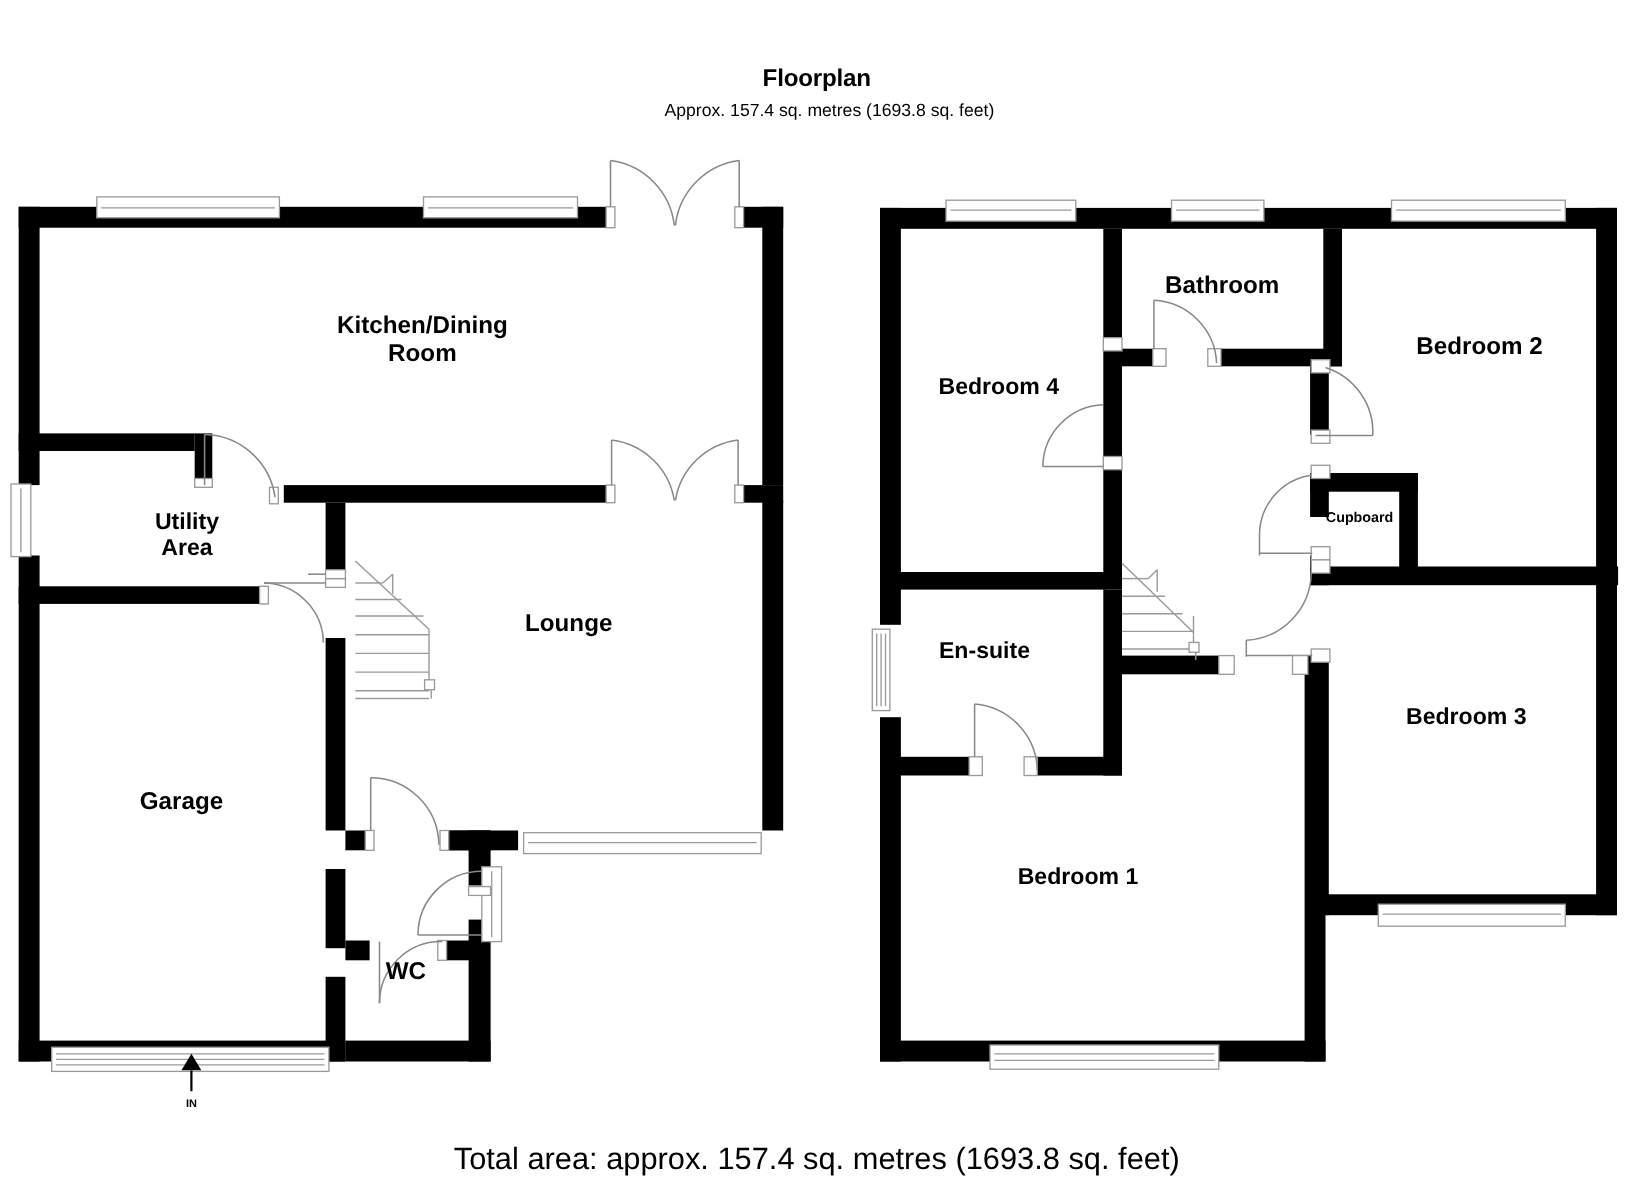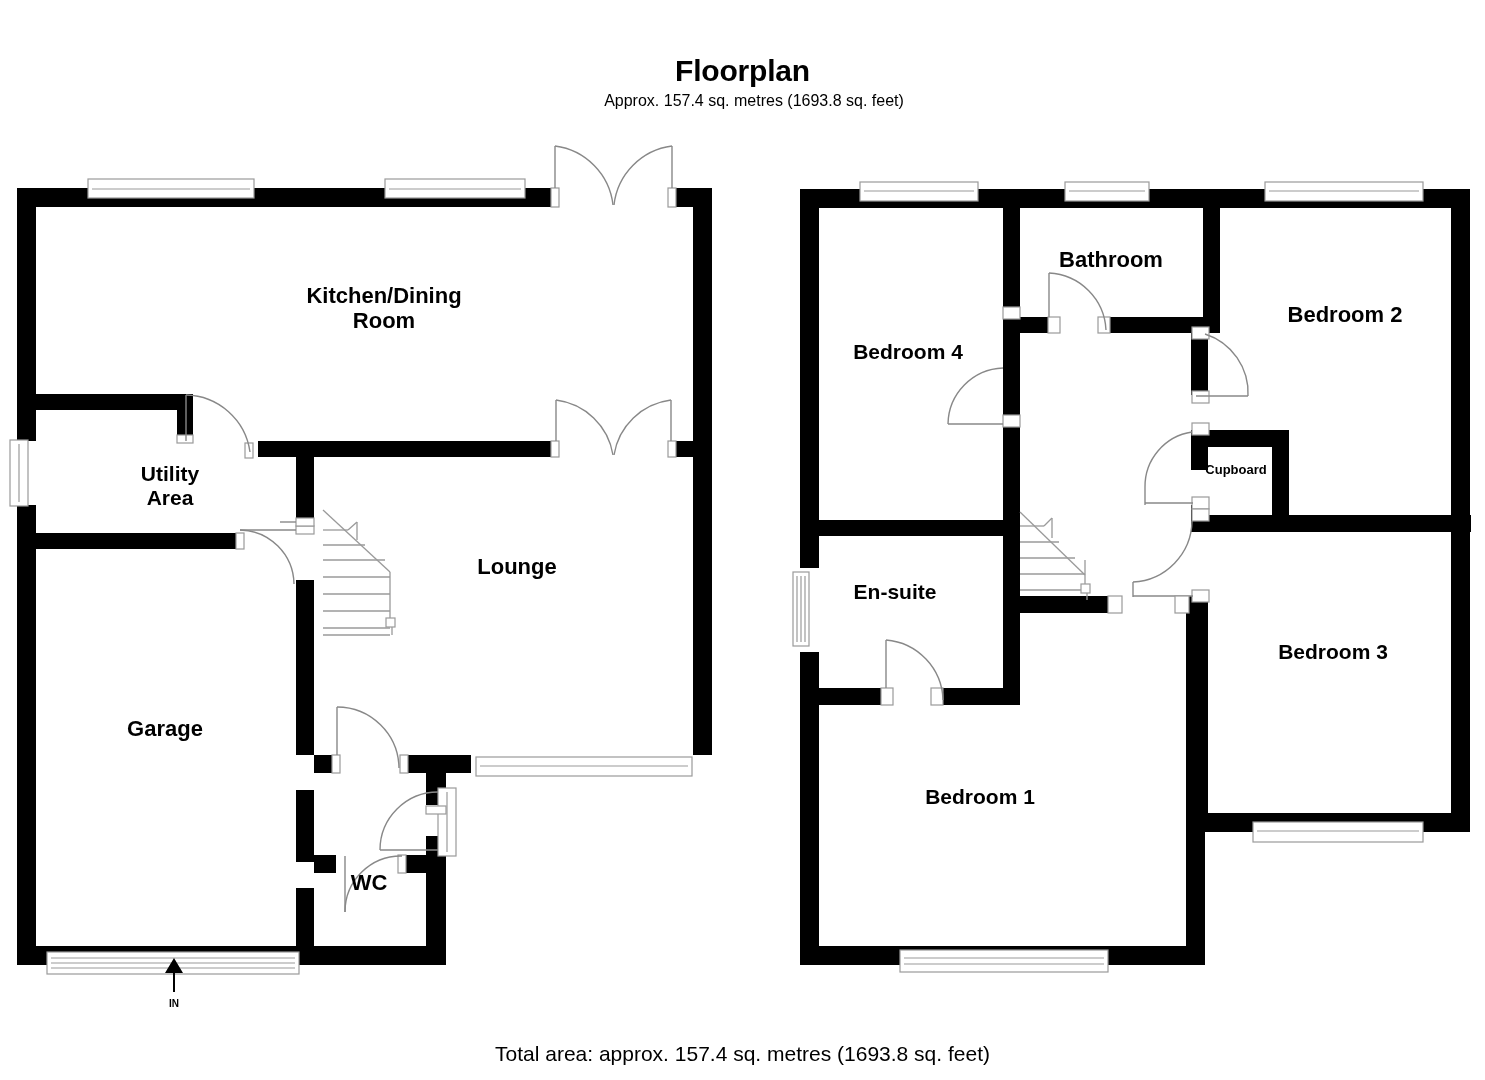--- a/index.html
+++ b/index.html
@@ -21,42 +21,42 @@
     height: 1080px;
   }
   .header-block {
     position: absolute;
     top: 54px;
     left: 0;
     width: 1485px;
     text-align: center;
   }
   .plan-title {
-    font-size: 30px;
+    font-size: 22px;
     font-weight: bold;
     letter-spacing: -0.2px;
     line-height: 34px;
     margin: 0;
   }
   .plan-subtitle {
     font-size: 16px;
     font-weight: normal;
     line-height: 22px;
     margin: 2px 0 0 0;
     padding-left: 23px;
   }
   .footer-block {
     position: absolute;
     top: 1040px;
     left: 0;
     width: 1485px;
     text-align: center;
   }
   .total-area {
-    font-size: 21px;
+    font-size: 28px;
     font-weight: normal;
     line-height: 28px;
     margin: 0;
   }
   svg.plan-svg {
     position: absolute;
     top: 0;
     left: 0;
     width: 1485px;
     height: 1080px;

